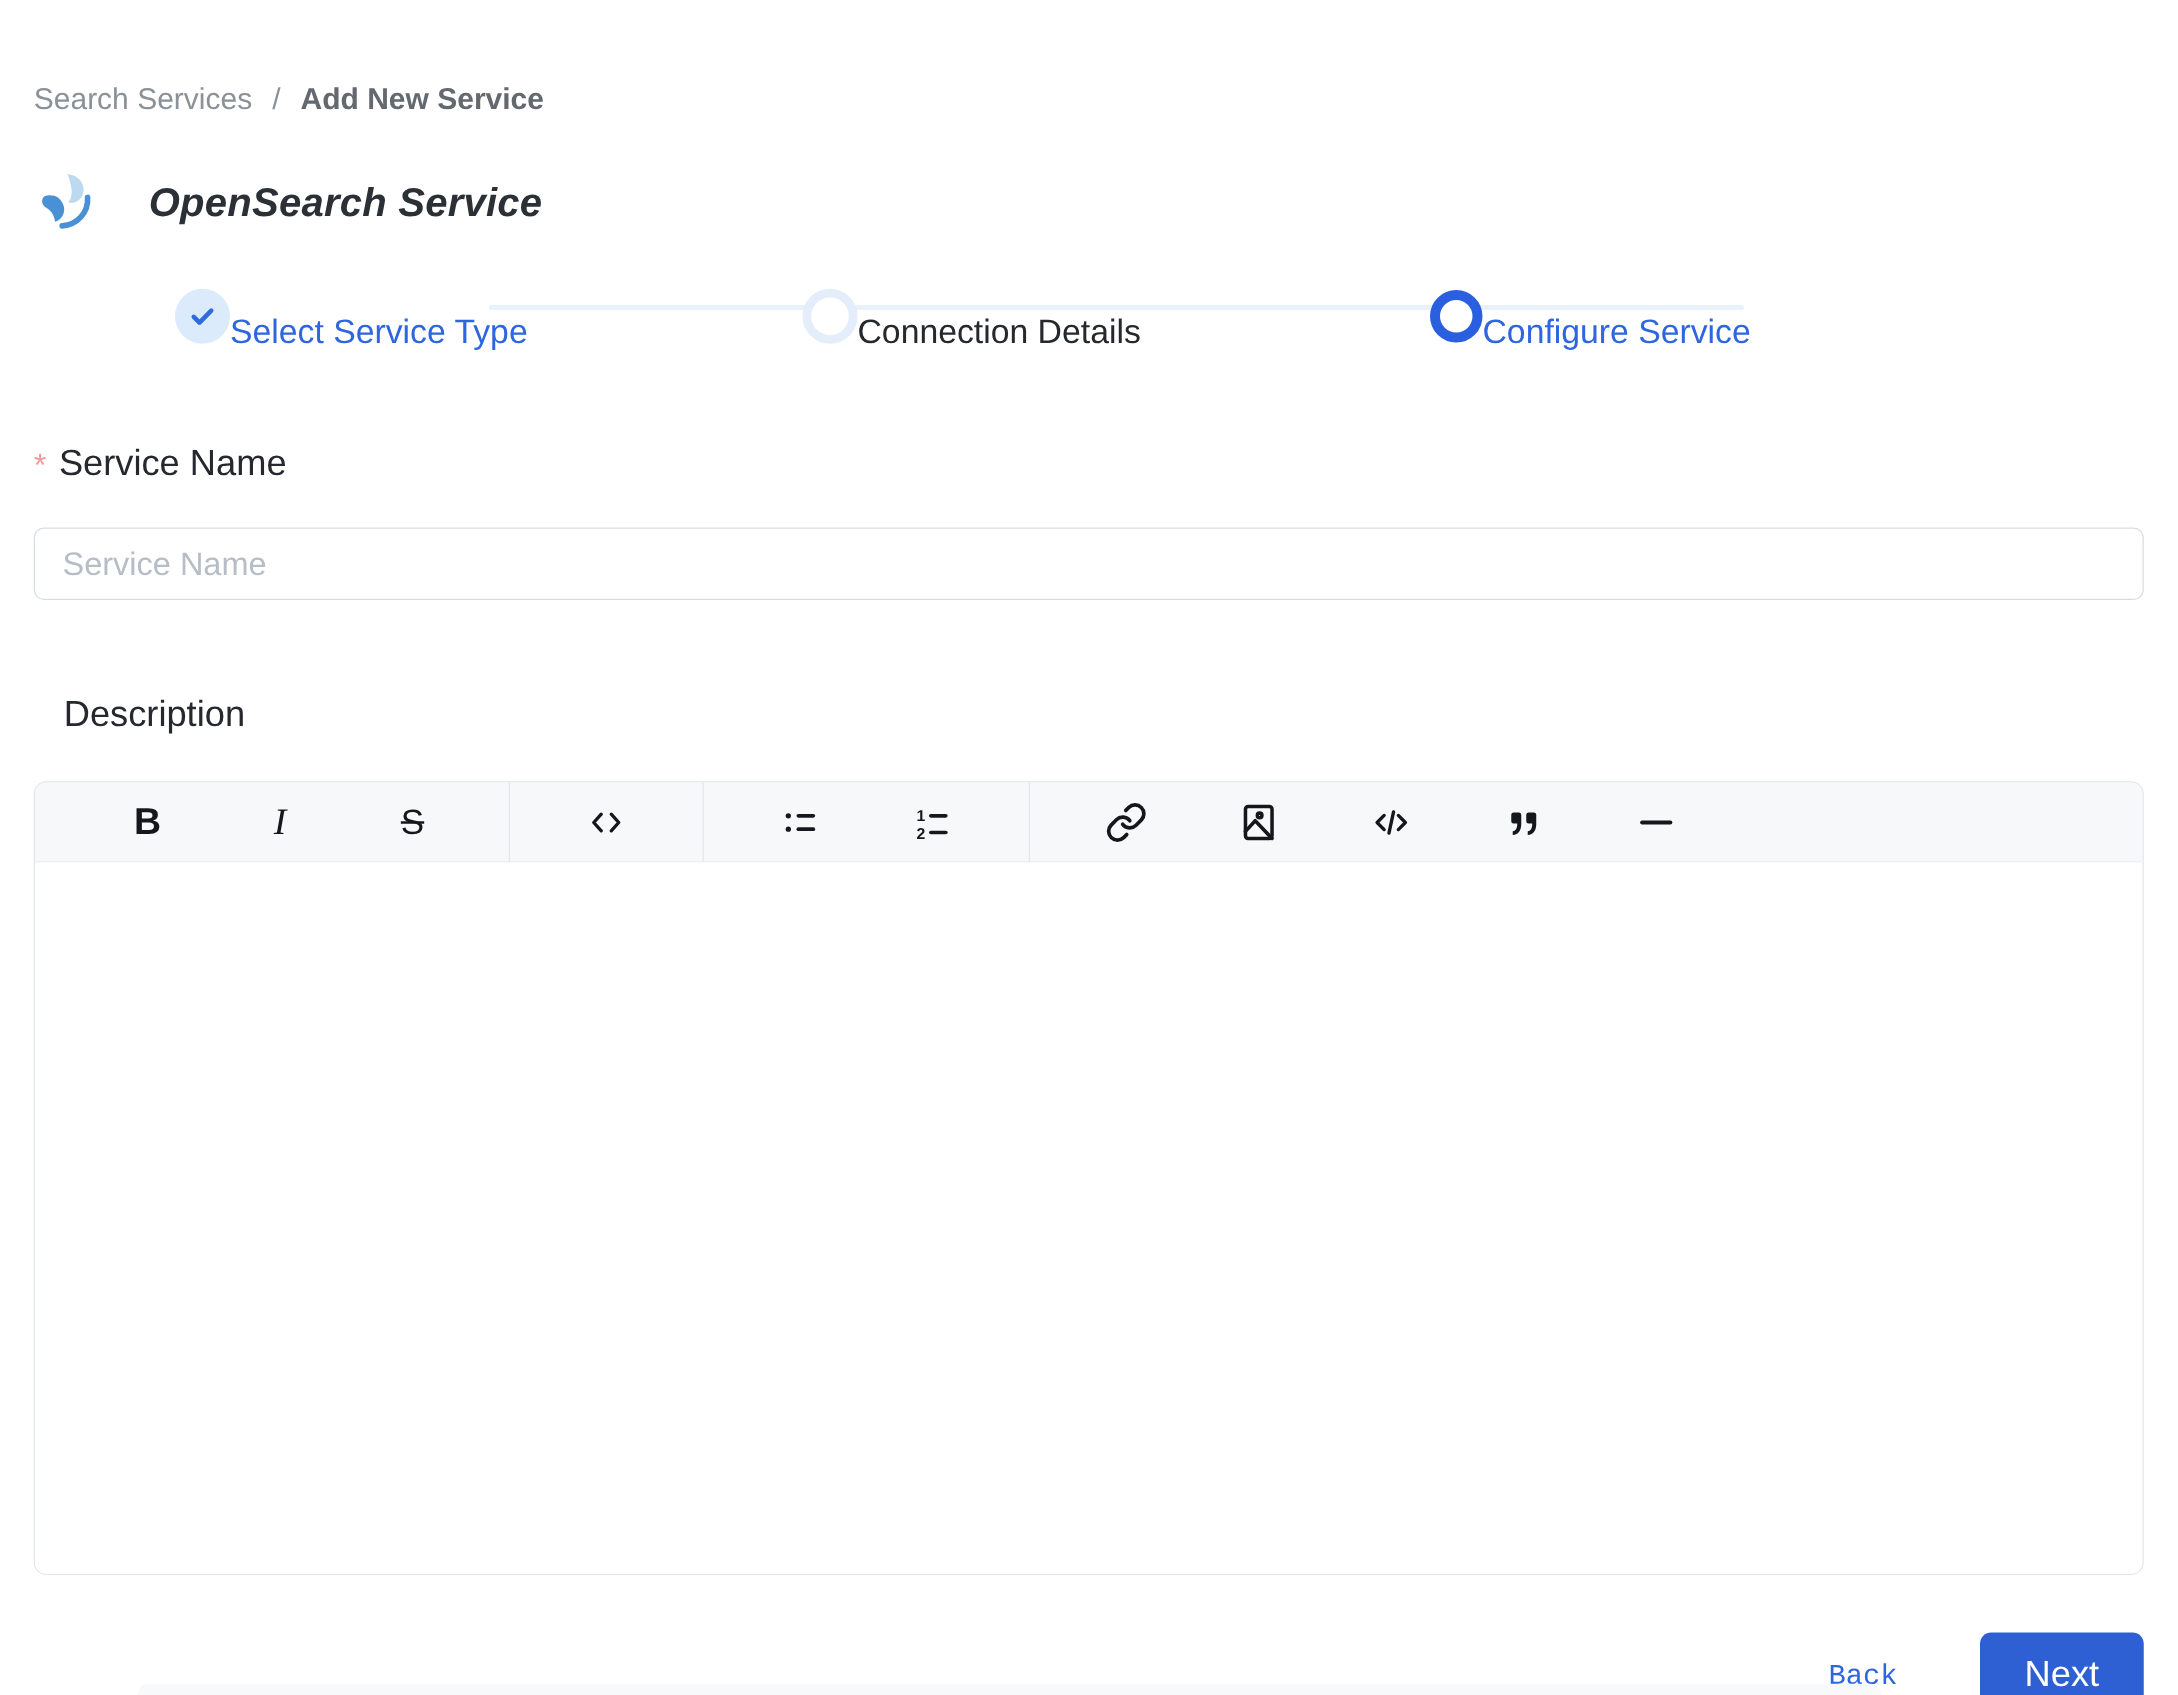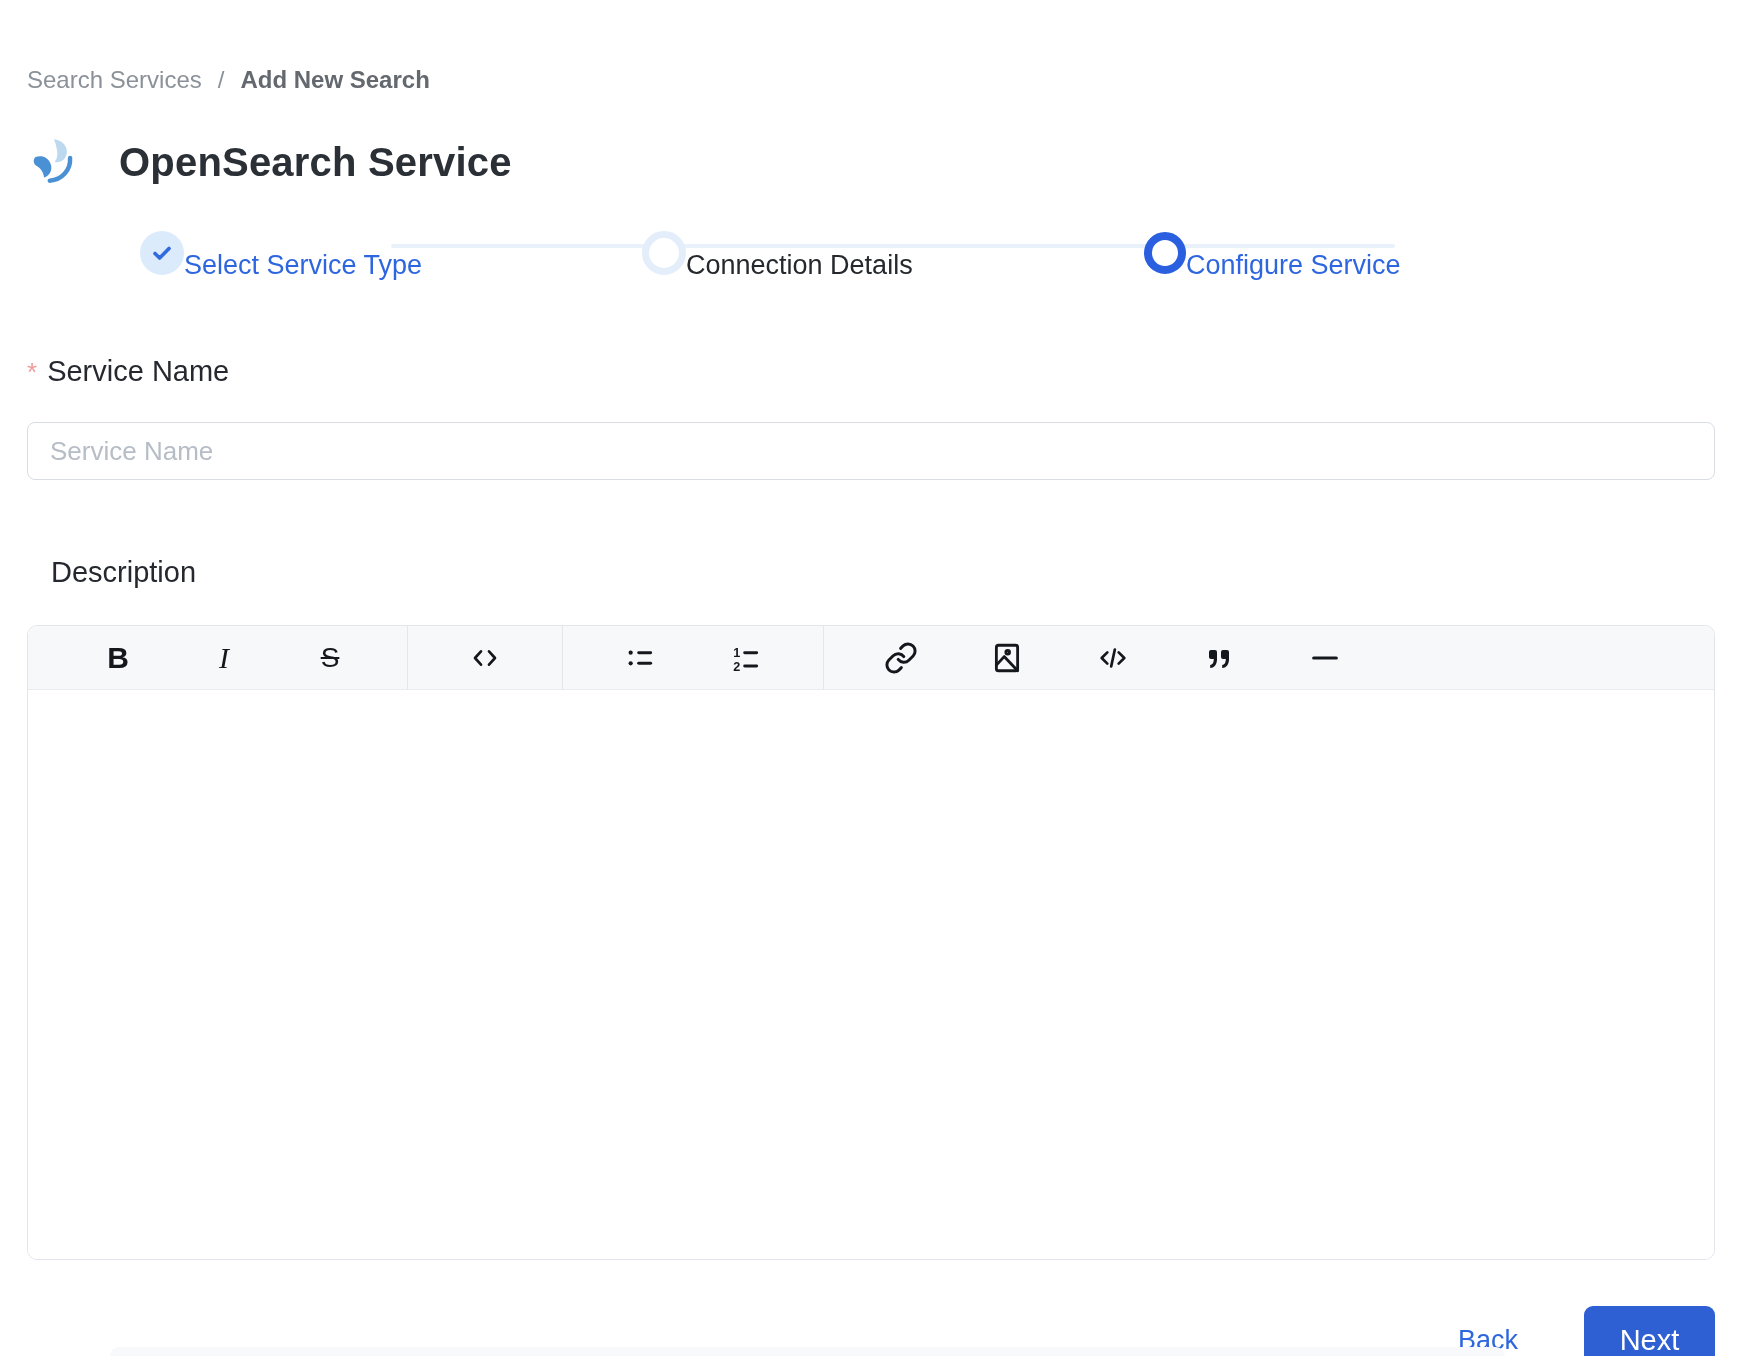--- a/index.html
+++ b/index.html
@@ -7,21 +7,21 @@
     font-family:"Liberation Sans","DejaVu Sans",sans-serif; color:#2b3037; }
   .page { position:relative; width:100%; height:100%; padding:16px 27px 0 27px; }
 
   
   .breadcrumb { display:flex; align-items:center; gap:16px; font-size:24px; color:#8b9198; padding-top:2px;margin-top:48px; }
   .breadcrumb .current { color:#64696f; font-weight:700; }
 
   
   .header-row { margin-top:42px; display:flex; align-items:center; gap:40px; }
   .logo { width:52px; height:52px; flex:0 0 auto; }
-  .page-title { font-size:40px; font-weight:600; color:#2b3037; letter-spacing:.2px; }
+  .page-title { font-size:32px; font-weight:600; color:#2b3037; letter-spacing:.2px;font-style:italic; }
 
   
   .stepper { margin-top:36px; margin-left:113px; width:1506px; position:relative; }
   .track { position:absolute; top:20px; left:251px; right:251px; height:4px; background:#e9f1fb; border-radius:2px; }
   .steps { display:flex; position:relative; z-index:1; }
   .step { flex:1; display:flex; flex-direction:row; align-items:center; cursor:default; }
   .circle-wrap { height:44px; display:flex; align-items:center; justify-content:center; }
   .circle-completed { width:44px; height:44px; border-radius:50%; background:#dcebfc;
     display:flex; align-items:center; justify-content:center; }
   .circle-active { width:42px; height:42px; border-radius:50%; background:#fff; border:8px solid #2a5fe0; }
@@ -48,40 +48,40 @@
   .tb-btn { width:46px; height:46px; margin:0 30px; display:flex; align-items:center; justify-content:center;
     color:#14181d; background:transparent; border:none; cursor:pointer; }
   .tb-sep { width:1px; height:64px; background:#e4e6ea; margin:0 24px; }
   .glyph-b { font-size:30px; font-weight:800; font-family:"Liberation Sans",sans-serif; }
   .glyph-i { font-size:30px; font-style:italic; font-family:"Liberation Serif","DejaVu Serif",serif; }
   .glyph-s { font-size:28px; font-weight:500; text-decoration:line-through; }
   .editor-body { flex:1; background:#fff; }
 
   
   .footer { margin-top:46px; width:1688px; display:flex; justify-content:flex-end; align-items:center; gap:66px; }
-  .back-link { font-size:27px; color:#2e66dd; font-weight:500; background:none; border:none; cursor:pointer;
-    font-family:Liberation Sans, sans-serif;margin-left:45px; }
+  .back-link { font-size:23px; color:#2e66dd; font-weight:500; background:none; border:none; cursor:pointer;
+    font-family:Liberation Mono, monospace;margin-left:45px; }
   .next-btn { width:131px; height:69px; background:#2e5fd3; color:#fff; border:none; border-radius:9px;
     font-size:29px; font-weight:500; cursor:pointer; font-family:inherit; }
 
   .bottom-peek { position:absolute; bottom:0; left:110px; width:1395px; height:9px; background:#f8f9fa;
     border-radius:14px 14px 0 0; }
 
   svg { display:block; }
 </style>
 </head>
 <body>
 
 <div class="page">
 
   
   <div class="breadcrumb">
     <span>Search Services</span>
     <span>/</span>
-    <span class="current">Add New Search</span>
+    <span class="current">Add New Service</span>
   </div>
 
   
   <div class="header-row">
     <span class="logo">
       <svg viewBox="0 0 64 64" width="52" height="52">
         <path d="M33 4c10 1 17 8 16 17-1 8-8 13-15 11 3-4 4-9 3-14-1-6-2-10-4-14z" fill="#bdd9f0"></path>
         <path d="M10 26c8-3 16 0 19 8 3 7-1 15-8 17-1-7-4-11-9-14-4-3-5-7-2-11z" fill="#4a90d5"></path>
         <path d="M53 27c1 15-10 27-25 28" stroke="#4a90d5" stroke-width="5.5" fill="none" stroke-linecap="round"></path>
       </svg>

